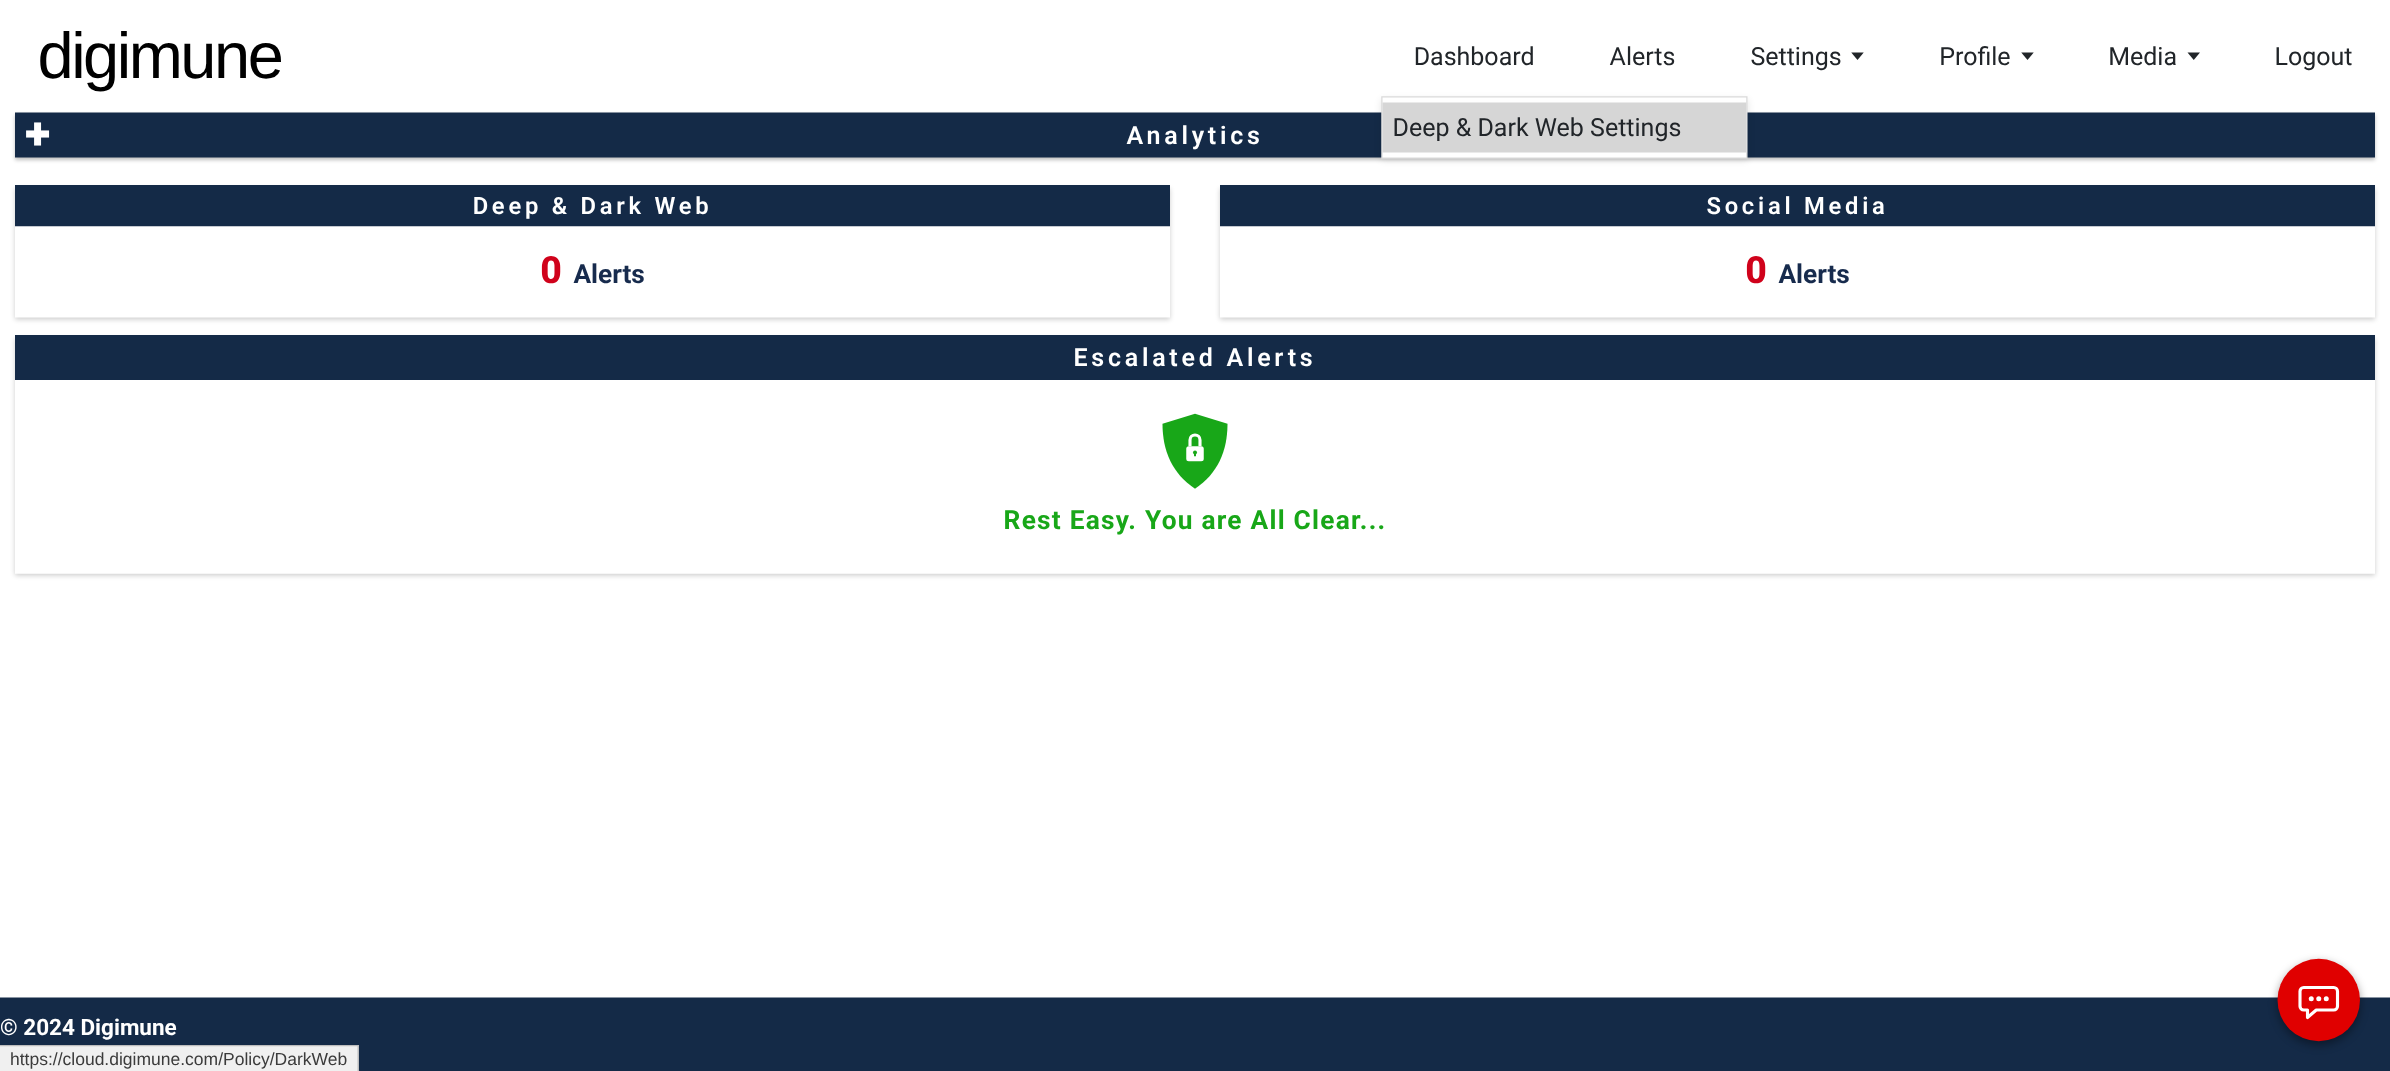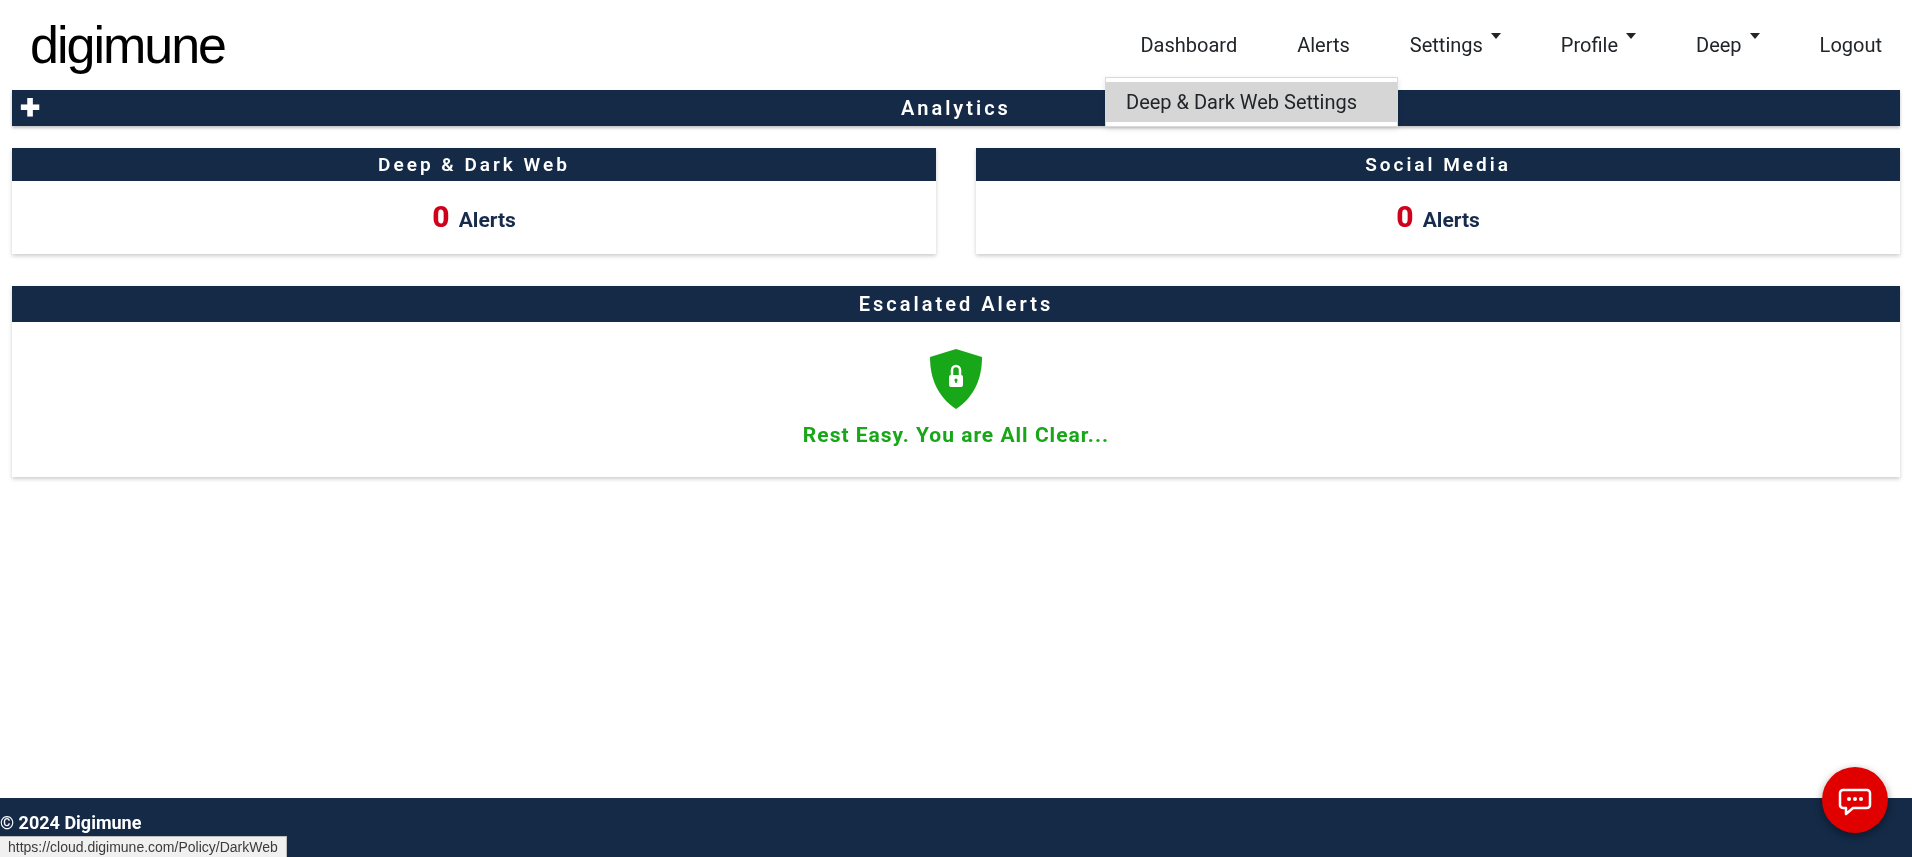--- a/index.html
+++ b/index.html
@@ -33,21 +33,21 @@
     display: flex;
     align-items: center;
     gap: 60px;
     font-size: 20px;
     color: #212529;
     position: relative;
   }
   .nav-item {
     cursor: pointer;
     display: flex;
-    align-items: flex-start;
+    align-items: center;
     gap: 6px;
     position: relative;
   }
   .caret {
     width: 0; height: 0;
     border-left: 5px solid transparent;
     border-right: 5px solid transparent;
     border-top: 6px solid #212529;
     display: inline-block;
     margin-left: 2px;
@@ -59,21 +59,21 @@
     top: 77px;
     left: 1105px;
     width: 293px;
     background: #fff;
     border: 1px solid rgba(0,0,0,0.15);
     box-shadow: 0 2px 6px rgba(0,0,0,0.1);
     z-index: 200;
     padding: 4px 0;
   }
   .dropdown-item {
-    padding: 8px 20px;
+    padding: 8px 8px;
     font-size: 20px;
     color: #212529;
     cursor: pointer;
   }
   .dropdown-item.hovered {
     background: #d6d6d6;
   }
 
   
   .content {
@@ -131,21 +131,21 @@
   }
   .zero {
     color: #d0021b;
     font-size: 30px;
     font-weight: 800;
     margin-right: 4px;
   }
 
   
   .escalated-wrap {
-    margin-top: 32px;
+    margin-top: 14px;
     box-shadow: 0 2px 4px rgba(0,0,0,0.2);
     background: #fff;
   }
   .escalated-body {
     text-align: center;
     padding: 25px 0 30px 0;
   }
   .shield-wrap {
     display:flex;
     justify-content:center;
@@ -219,21 +219,21 @@
       </div>
     <div class="nav-item">
       <span>Settings</span>
       <span class="caret"></span>
     </div>
     <div class="nav-item">
       <span>Profile</span>
       <span class="caret"></span>
     </div>
     <div class="nav-item">
-      <span>Deep</span>
+      <span>Media</span>
       <span class="caret"></span>
     </div>
     <div class="nav-item">
         <span>Logout</span>
       </div>
   </div>
 </div>
 
 <div class="dropdown-menu">
   <div class="dropdown-item hovered">Deep &amp; Dark Web Settings</div>

